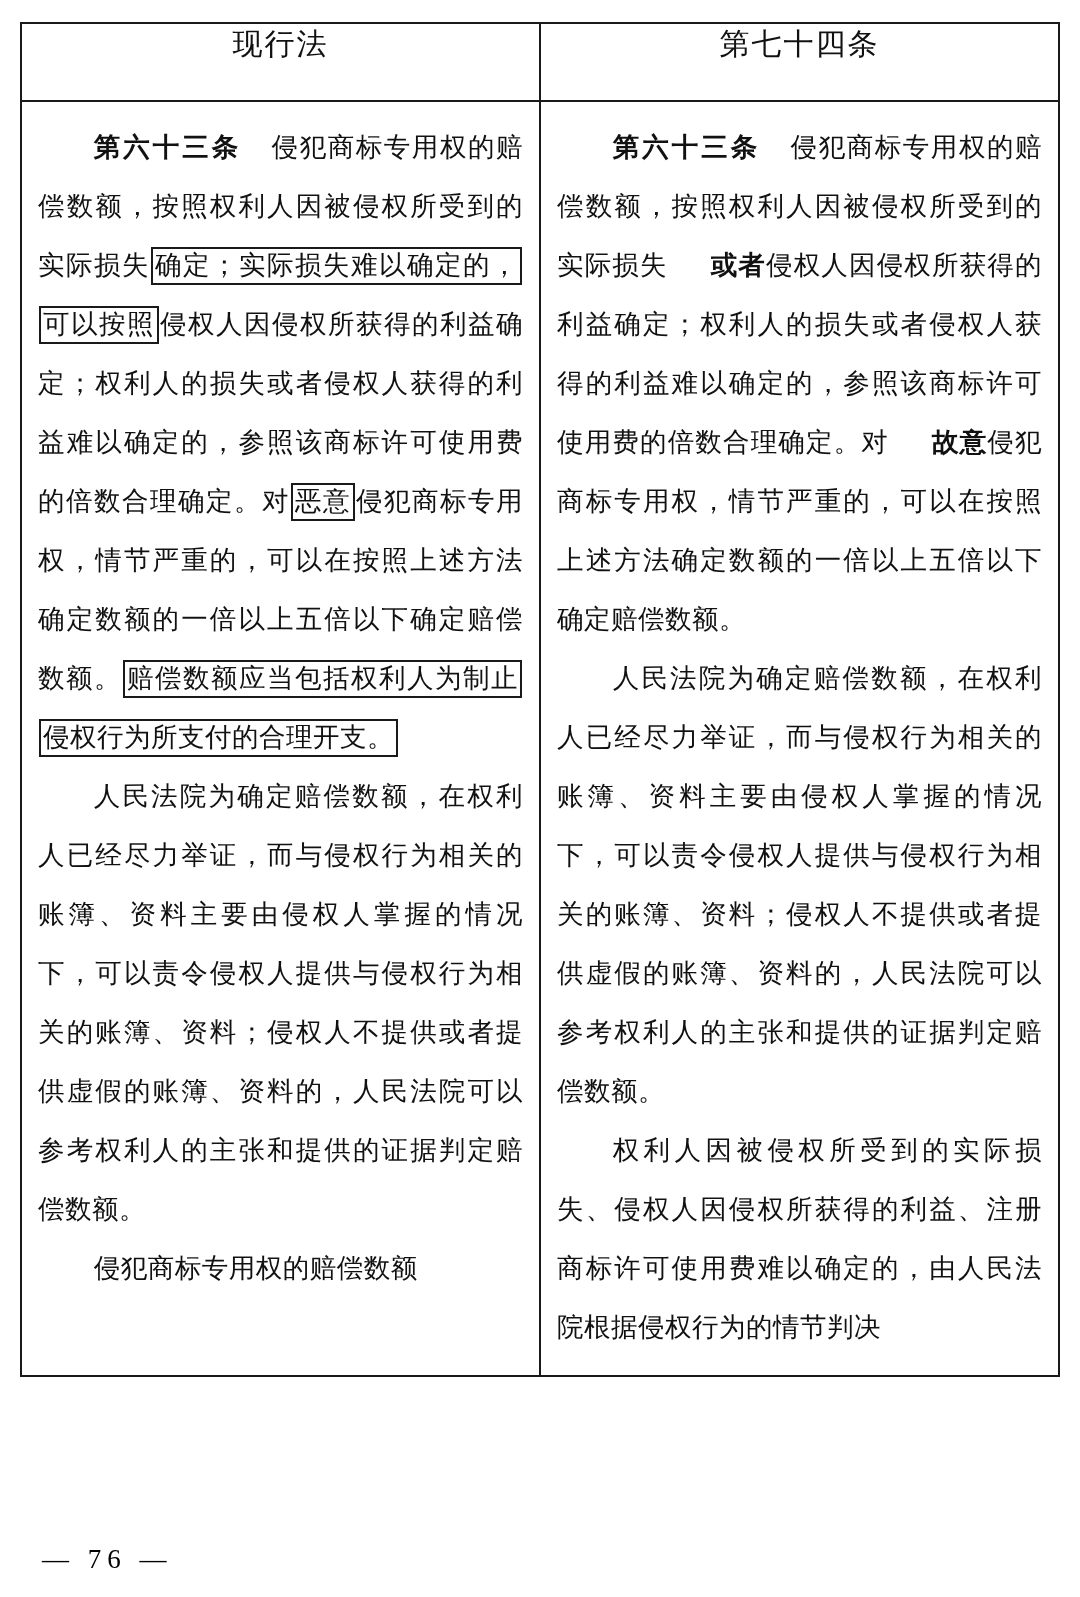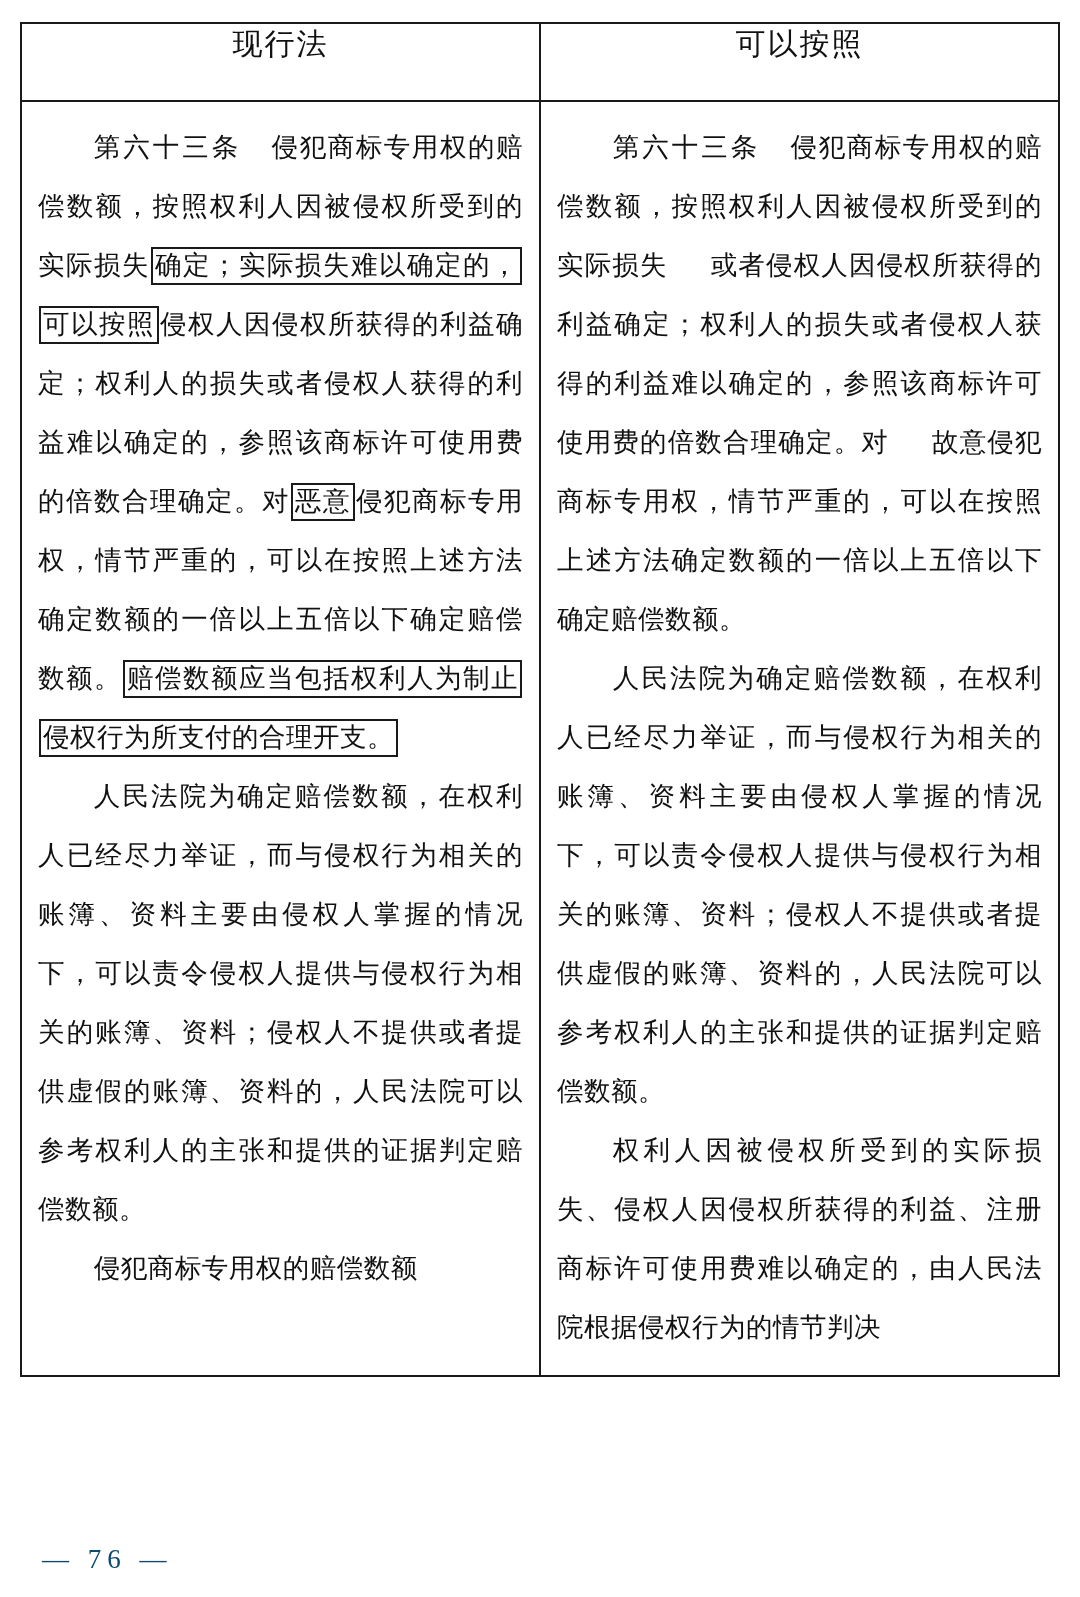--- a/index.html
+++ b/index.html
@@ -54,67 +54,67 @@
     letter-spacing: 0.5px;
     margin: 0;
   }
   .para + .para {
     margin-top: 0;
   }
   .indent {
     text-indent: 2.1em;
   }
   .artno {
-    font-weight: normal;
+    font-weight: bold;
     letter-spacing: 2px;
   }
   .gap {
     display: inline-block;
     width: 1.1em;
   }
   .bold {
-    font-weight: normal;
+    font-weight: bold;
     margin-left: 43px;
   }
   .boxed {
     border: 2px solid #1a1a1a;
     padding: 1px 2px 3px 2px;
     margin: 0 1px;
     line-height: 1.15;
     box-decoration-break: clone;
     -webkit-box-decoration-break: clone;
   }
   .pagefoot {
     position: absolute;
     left: 0;
     bottom: 22px;
     width: 1080px;
     text-align: left;
     padding-left: 42px;
     box-sizing: border-box;
     font-size: 27px;
     letter-spacing: 6px;
-    color: #0c4a6e;
+    color: #000000;
   }
   .clip {
     max-height: 1330px;
     overflow: hidden;
     display: block;
   }
 </style>
 </head>
 <body>
 
 <div class="page">
 
   <table class="compare">
     <thead>
       <tr>
         <th class="col">现行法</th>
-        <th class="col">可以按照</th>
+        <th class="col">第七十四条</th>
       </tr>
     </thead>
     <tbody>
       <tr>
         <td class="col">
           <div class="clip" id="left-col">
               <div class="para indent"><span class="artno">第六十三条</span><span class="gap">　　</span><span>侵犯商标专用权的赔偿数额，按照权利人因被侵权所受到的实际损失</span><span class="boxed">确定；实际损失难以确定的，可以按照</span><span>侵权人因侵权所获得的利益确定；权利人的损失或者侵权人获得的利益难以确定的，参照该商标许可使用费的倍数合理确定。对</span><span class="boxed">恶意</span><span>侵犯商标专用权，情节严重的，可以在按照上述方法确定数额的一倍以上五倍以下确定赔偿数额。</span><span class="boxed">赔偿数额应当包括权利人为制止侵权行为所支付的合理开支。</span></div>
               <div class="para indent"><span>人民法院为确定赔偿数额，在权利人已经尽力举证，而与侵权行为相关的账簿、资料主要由侵权人掌握的情况下，可以责令侵权人提供与侵权行为相关的账簿、资料；侵权人不提供或者提供虚假的账簿、资料的，人民法院可以参考权利人的主张和提供的证据判定赔偿数额。</span></div>
               <div class="para indent"><span>侵犯商标专用权的赔偿数额</span></div>
             </div>

